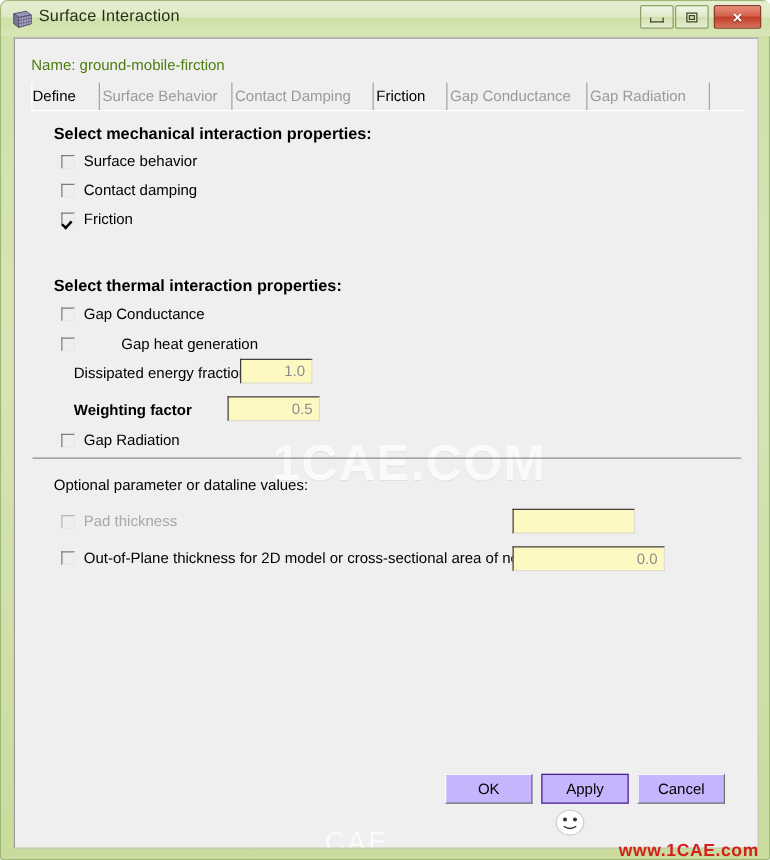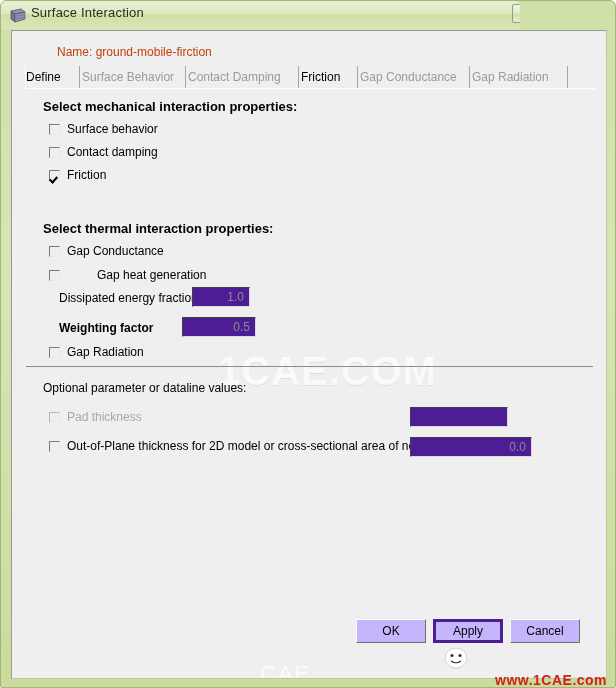--- a/index.html
+++ b/index.html
@@ -17,21 +17,21 @@
     width: 616px; height: 688px;
     box-sizing: border-box;
     background: linear-gradient(to bottom, #cfe0a8 0%, #d7e5b4 40%, #cadb9d 100%);
     border: 1px solid #9fb878;
     border-radius: 6px 6px 2px 2px;
   }
 
   #titlebar {
     position: absolute;
     left: 0; top: 0;
-    width: 519px; height: 28px;
+    width: 616px; height: 28px;
     box-sizing: border-box;
     background: linear-gradient(to bottom, #e6efd2 0%, #dfe9c4 45%, #cfe0a8 48%, #d9e6b6 100%);
     border-radius: 5px 5px 0 0;
     overflow: hidden;
   }
   #title-icon {
     position: absolute; left: 9px; top: 6px;
     width: 16px; height: 16px;
   }
   #title-text {
@@ -118,23 +118,22 @@
     color: rgba(255,255,255,0.75);
     letter-spacing: 2px;
     pointer-events: none;
     user-select: none;
   }
 
   #name-row {
     position: absolute;
     left: 13px; top: 14px;
     font-size: 12px;
-    color: #c2410c;
-    white-space: nowrap;
-    margin-left: 32px;
+    color: #4d7c0f;
+    white-space: nowrap;
   }
 
   
   #tabstrip {
     position: absolute;
     left: 13px; top: 35px;
     width: 570px; height: 22px;
   }
   .tab {
     position: absolute;
@@ -215,21 +214,21 @@
     position: absolute;
     font-size: 12px;
     color: #000000;
     white-space: nowrap;
   }
 
   .textfield {
     position: absolute;
     box-sizing: border-box;
     height: 20px;
-    background: #4c1d95;
+    background: #fef9c3;
     border-top: 1px solid #3f3f3f;
     border-left: 1px solid #3f3f3f;
     border-right: 1px solid #dcdcdc;
     border-bottom: 1px solid #dcdcdc;
     font-size: 12px;
     color: #8c8c8c;
     text-align: right;
     line-height: 18px;
     padding-right: 5px;
     overflow: hidden;
@@ -253,21 +252,21 @@
     border-right: 1px solid #707070;
     border-bottom: 1px solid #707070;
     outline: none;
     font-family: "Liberation Sans", sans-serif;
     font-size: 12px;
     color: #000000;
     display: flex; align-items: center; justify-content: center;
     cursor: default;
   }
   .dlgbtn.default {
-    border: 3px solid #4c1d95;
+    border: 1px solid #4c1d95;
   }
 
   
   #wm-cn {
     position: absolute;
     left: 489px; top: 645px;
     font-size: 26px; font-weight: bold;
     color: #2563d9;
     letter-spacing: 3px;
     text-shadow: 1px 1px 0 rgba(255,255,255,.7);

